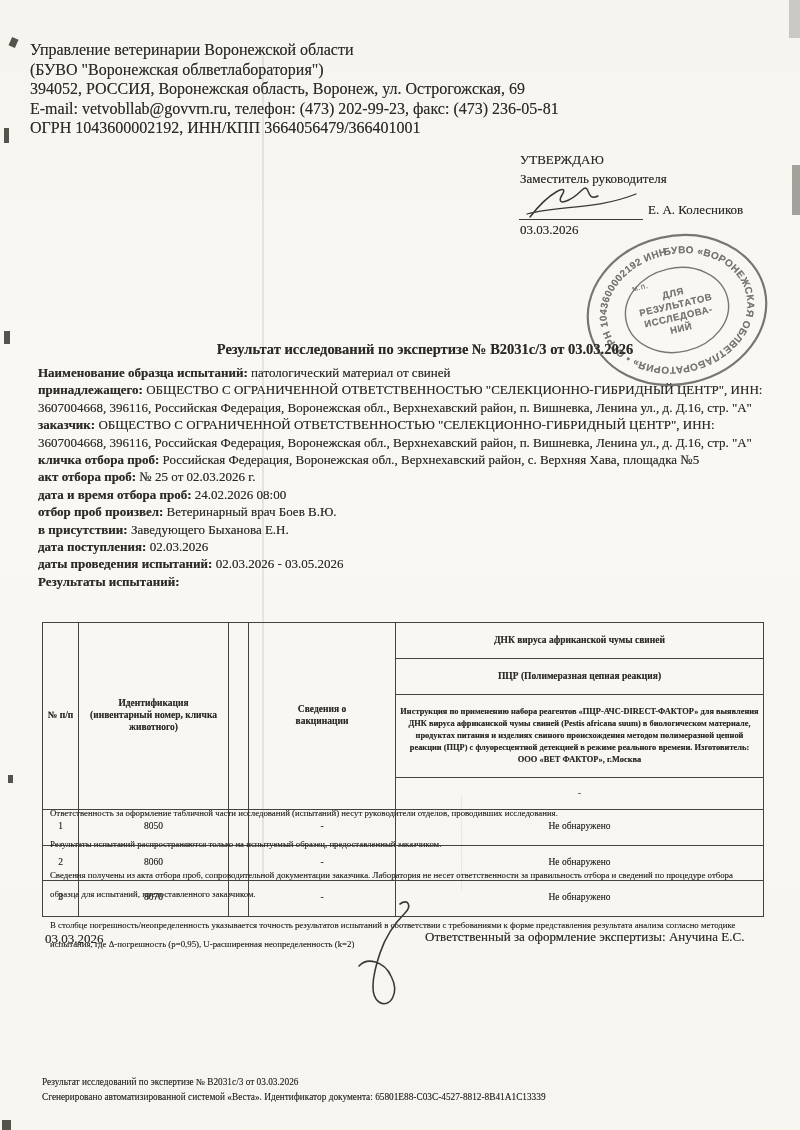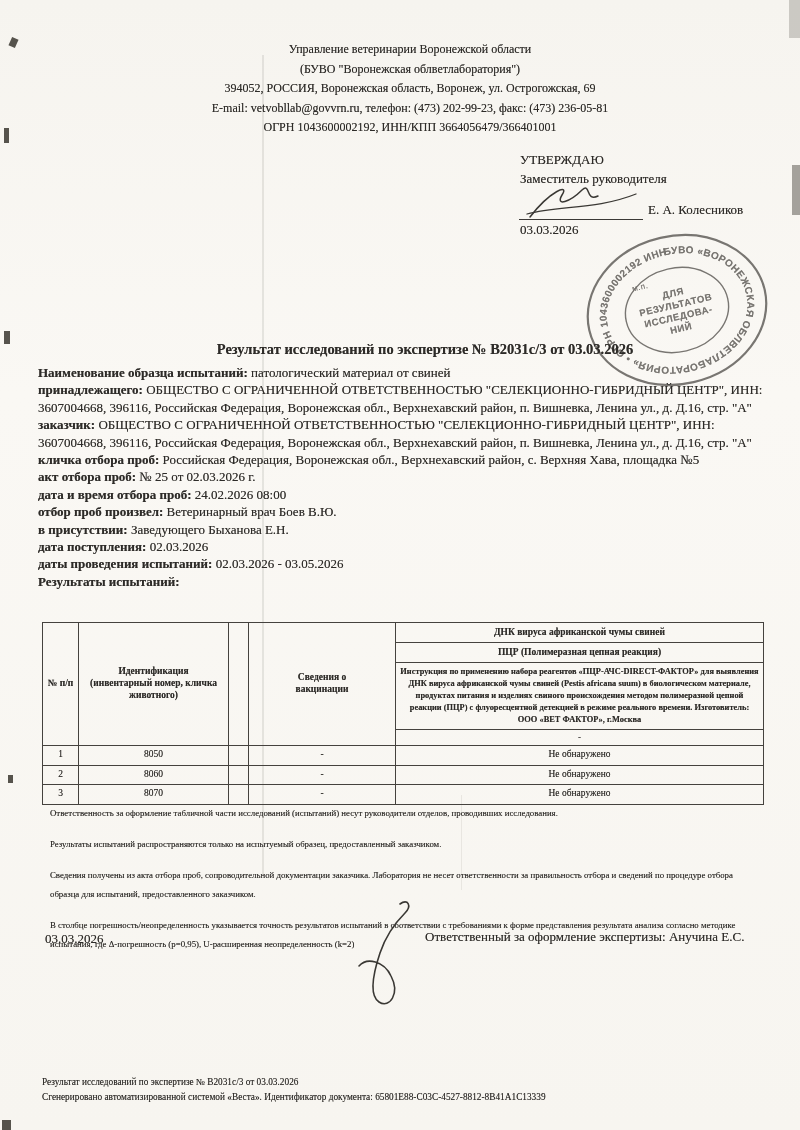--- a/index.html
+++ b/index.html
@@ -5,21 +5,21 @@
   html,body{margin:0;padding:0;background:#e9e7e2;}
   .page{
     position:relative;width:800px;height:1130px;overflow:hidden;
     background:linear-gradient(180deg,#f6f4ef 0%,#faf8f4 35%,#f7f5f0 100%);
     font-family:"Liberation Serif","DejaVu Serif",serif;
     color:#2d2b28;
     text-shadow:0 0 .5px rgba(45,42,38,.55);
   }
   .abs{position:absolute;}
   
-  .hdr{left:30px;top:40px;width:760px;text-align:center;font-size:12px;line-height:19.5px;}
+  .hdr{left:30px;top:40px;width:760px;text-align:left;font-size:16px;line-height:19.5px;}
   .hdr .email{color:#2d2b28;}
   
   .approve{left:520px;top:150px;white-space:nowrap;font-size:13px;line-height:19px;}
   .sig1{left:524px;top:181px;}
   .sigline{left:519px;top:219px;width:124px;height:0;border-bottom:1.2px solid #3b3936;}
   .approver{left:648px;top:202px;font-size:13px;}
   .approvedate{left:520px;top:222px;font-size:13px;}
   
   .stamp{left:582px;top:228px;transform:rotate(-13deg);opacity:.78;}
   .stamp svg text{fill:#55524e;font-family:"Liberation Sans","DejaVu Sans",sans-serif;}
@@ -27,21 +27,21 @@
   .stamp .ctr{font-size:9.5px;font-weight:bold;letter-spacing:.6px;text-anchor:middle;}
   .stamp .mp{font-size:8px;letter-spacing:.5px;}
   
   .title{left:45px;top:341px;width:760px;text-align:center;font-size:14.5px;font-weight:bold;}
   
   .details{left:38px;top:364px;width:728px;font-size:13px;line-height:17.4px;}
   .details .lbl{font-weight:bold;}
   
   table.res{position:absolute;left:42px;top:622px;width:721px;border-collapse:collapse;table-layout:fixed;
     font-size:9.5px;line-height:1.25;}
-  table.res td{border:1px solid #45423e;text-align:center;vertical-align:middle;padding:1px 3px;}
+  table.res td{border:1px solid #45423e;text-align:center;vertical-align:middle;padding:9px 3px;}
   table.res{border:1.5px solid #3b3936;}
   td.hid div{width:130px;margin:0 auto;font-weight:bold;}
   td.hvac div{width:78px;margin:0 auto;font-weight:bold;}
   td.hnum{font-weight:bold;}
   td.grp{font-weight:bold;height:17px;}
   td.method{font-weight:bold;font-size:8.4px;line-height:1.45;padding:3px 10px;height:64px;}
   td.unit{height:13px;font-size:9px;}
   tr.drow td{height:16.5px;}
   
   .foot{left:38px;top:792px;width:730px;font-size:8.8px;line-height:19px;}

